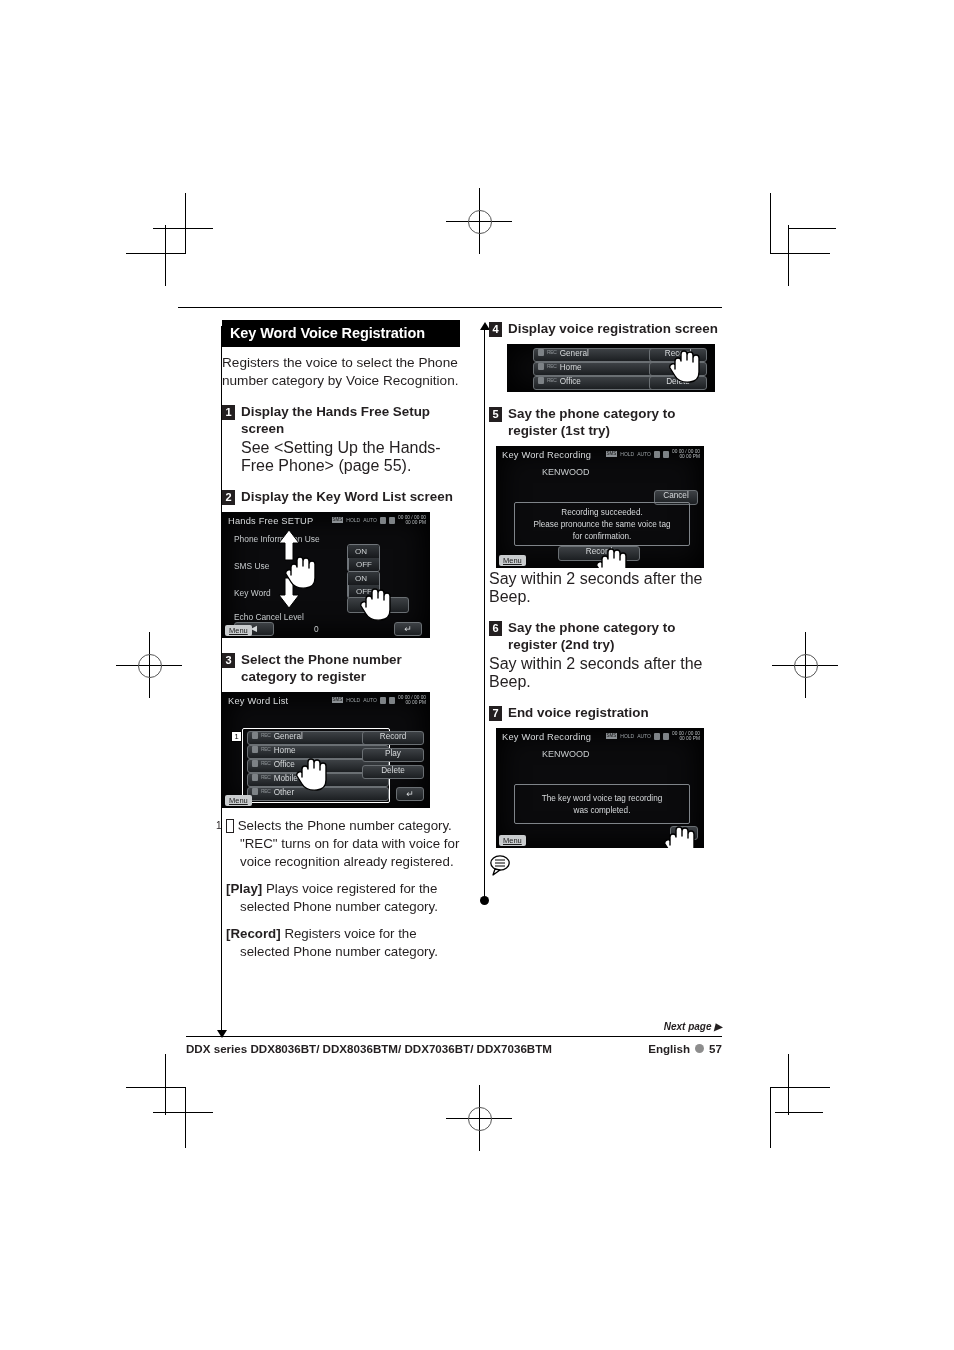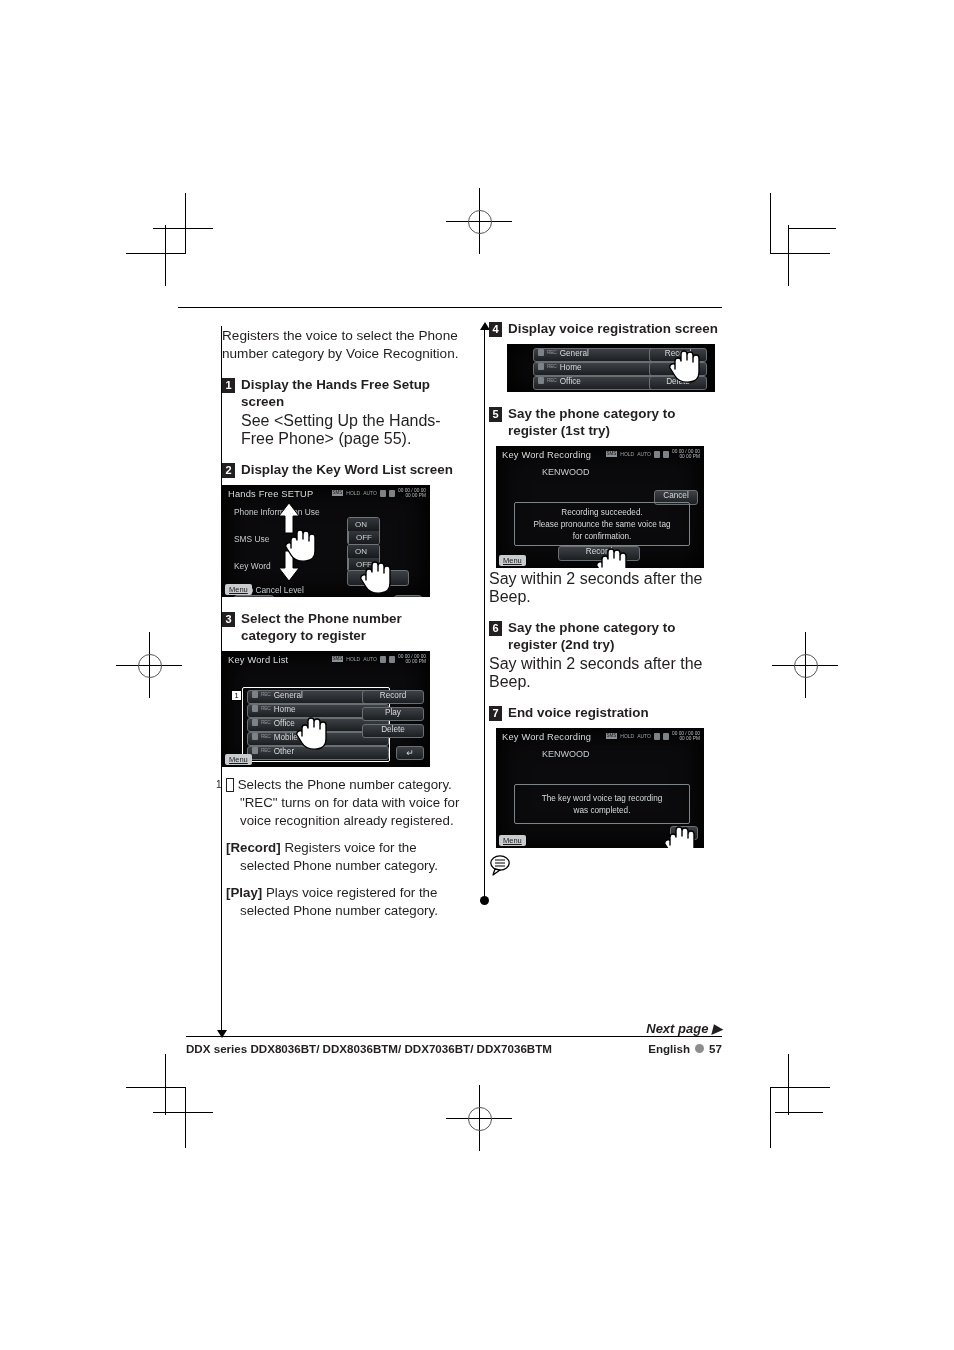--- a/index.html
+++ b/index.html
@@ -98,21 +98,21 @@
 
   
   .note-icon{width:24px;height:20px;margin-top:6px;}
   .notes{font-size:12px;line-height:16.5px;color:#3b3b3b;margin-top:3px;}
   .notes .li{display:block;padding-left:9px;text-indent:-9px;margin-top:1px;}
 
   
   .footer{position:absolute;left:186px;top:1042px;width:536px;
           font-size:11.6px;font-weight:bold;color:#231f20;}
   .footer-line{position:absolute;left:186px;top:1036px;width:536px;height:1px;background:#000;}
-  .next-page{position:absolute;right:0;top:-21px;font-weight:bold;font-style:italic;font-size:13px;text-align:center;}
+  .next-page{position:absolute;right:0;top:-21px;font-weight:bold;font-style:italic;font-size:10px;text-align:center;}
   .foot-right{position:absolute;right:0;top:0;display:flex;align-items:center;gap:5px;}
   .foot-dot{width:9px;height:9px;border-radius:50%;background:#8d8d8d;display:inline-block;}
 </style>
 </head>
 <body>
 
 <div class="page">
 
   <div>
     <div class="mark" style="left:126px;top:253px;width:60px;height:1px;"></div>
@@ -169,35 +169,36 @@
   </div>
 
   <div>
     <div class="flow" style="left:484px;top:330px;height:572px;"></div>
     <div class="flow-arrow" style="left:480px;top:322px;border-bottom:8px solid #000;"></div>
     <div class="flow-dot" style="left:480px;top:896px;"></div>
   </div>
 
   <div class="col col-left">
 
+    <div class="sec-head">Key Word Voice Registration</div>
 
     <div class="intro">Registers the voice to select the Phone number category by Voice Recognition.</div>
 
     <div class="step">
       <div class="step-num">1</div>
       <div class="step-title">Display the Hands Free Setup screen</div>
     </div>
     <div class="step-body">See &lt;Setting Up the Hands-Free Phone&gt; (page 55).</div>
 
     <div class="step">
       <div class="step-num">2</div>
       <div class="step-title">Display the Key Word List screen</div>
     </div>
 
-    <div class="screen" style="width:208px;height:112px;">
+    <div class="screen" style="width:208px;height:126px;">
       <div class="scr-title">Hands Free SETUP</div>
       <div class="scr-status">
         <span class="blk">SMS</span>
         <span>HOLD</span>
         <span>AUTO</span>
         <span class="tinyicon"></span>
         <span class="tinyicon"></span>
         <span class="scr-clock">
           <span>00 00 / 00 00</span><br>
           <span>00 00 PM</span>
@@ -307,28 +308,28 @@
     </div>
 
     <div class="def">
       <span class="hang">
         <span class="boxnum">1</span>
         <span>Selects the Phone number category. "REC" turns on for data with voice for voice recognition already registered.</span>
       </span>
     </div>
     <div class="def">
       <span class="hang">
+        <b>[Play]</b>
+        <span>Plays voice registered for the selected Phone number category.</span>
+      </span>
+    </div>
+    <div class="def">
+      <span class="hang">
         <b>[Record]</b>
         <span>Registers voice for the selected Phone number category.</span>
-      </span>
-    </div>
-    <div class="def">
-      <span class="hang">
-        <b>[Play]</b>
-        <span>Plays voice registered for the selected Phone number category.</span>
       </span>
     </div>
   </div>
 
   <div class="col col-right">
 
     <div class="step" style="margin-top:0;">
       <div class="step-num">4</div>
       <div class="step-title">Display voice registration screen</div>
     </div>

